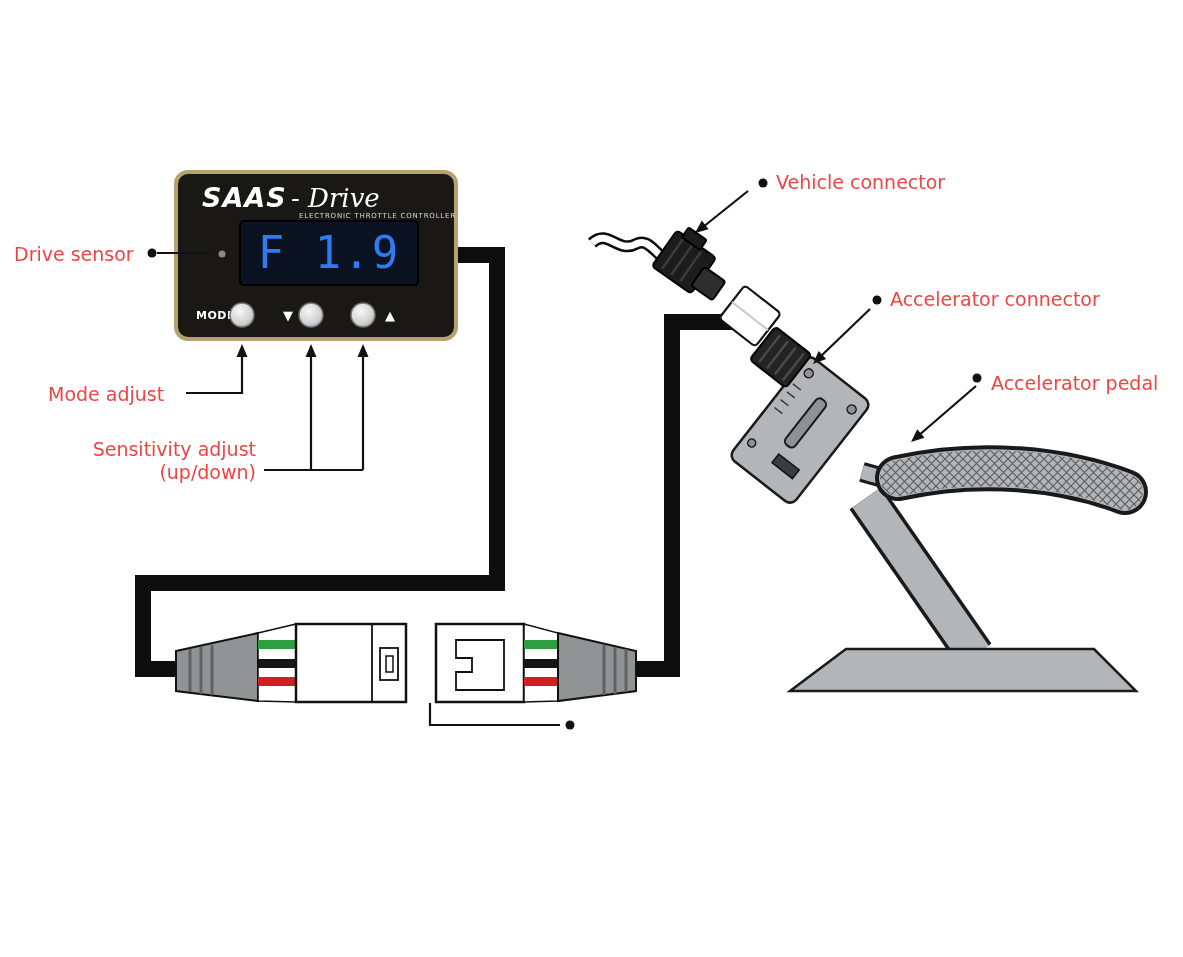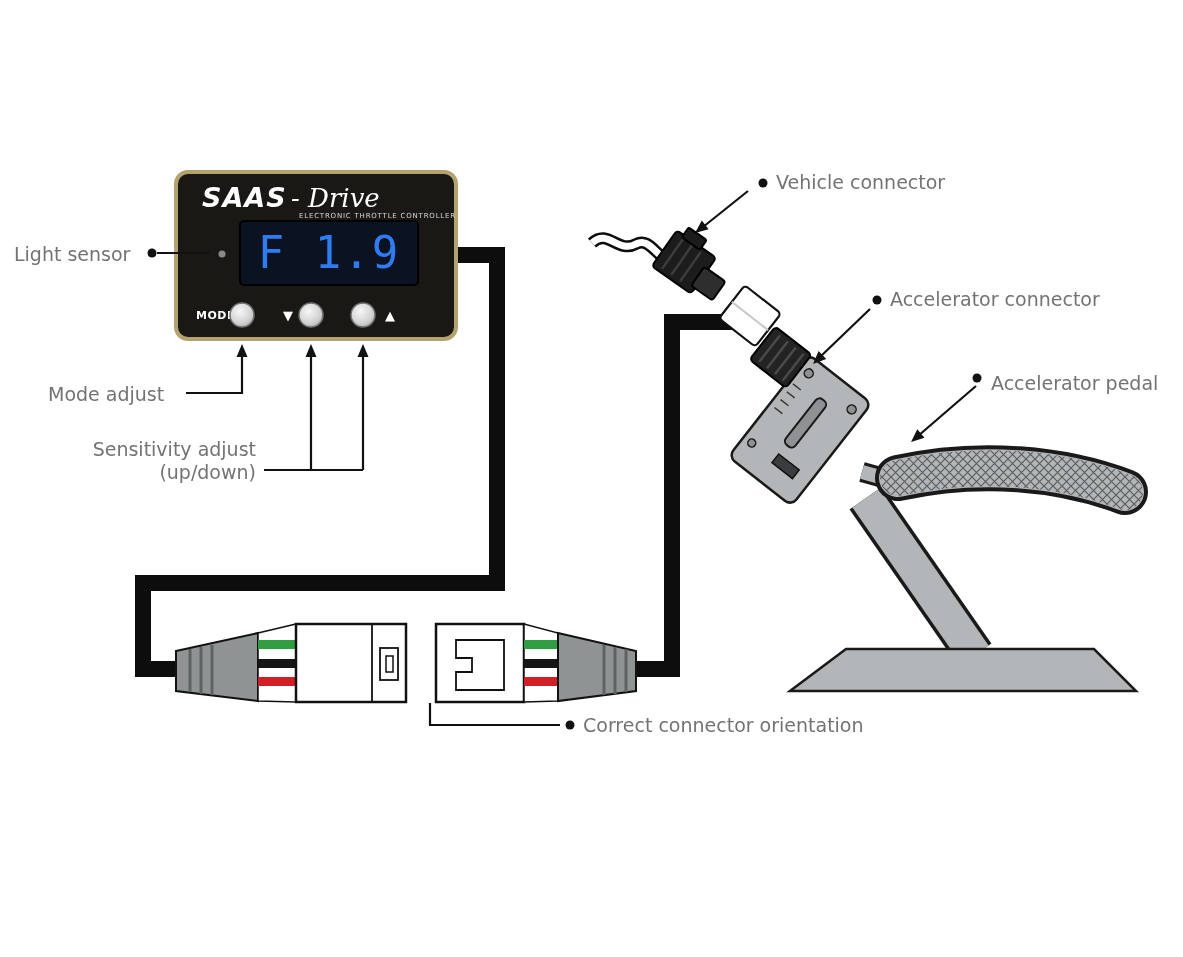--- a/index.html
+++ b/index.html
@@ -1,19 +1,19 @@
 <!DOCTYPE html>
 <html><head>
 <meta charset="utf-8">
 <style>
   html,body{margin:0;padding:0;background:#ffffff;}
   .stage{position:relative;width:1183px;height:833px;background:#ffffff;overflow:hidden;
          font-family:"DejaVu Sans",sans-serif;}
   .stage svg{position:absolute;left:0;top:0;}
-  .lbl{position:absolute;font-size:19px;color:#737373;white-space:nowrap;line-height:1.2;}
+  .lbl{position:absolute;font-size:19px;color:#ef4444;white-space:nowrap;line-height:1.2;}
   .lbl-center{text-align:right;}
   svg text{font-family:"DejaVu Sans",sans-serif;}
   text.brand{font-size:27px;font-weight:bold;font-style:italic;letter-spacing:1px;fill:#ffffff;}
   text.script{font-family:"DejaVu Serif",serif;font-style:italic;font-size:26px;fill:#ffffff;}
   text.subtitle{font-size:7px;letter-spacing:.8px;fill:#d8d8d8;}
   text.modetxt{font-size:11px;font-weight:bold;letter-spacing:.5px;fill:#ffffff;}
   text.glyph{font-size:13px;fill:#ffffff;text-anchor:middle;}
   text.display{font-family:"DejaVu Sans Mono",monospace;font-size:44px;letter-spacing:2px;text-anchor:middle;}
 </style>
 </head>
@@ -159,24 +159,23 @@
     <polygon points="813,364 818.6,351 826.2,359"></polygon>
     <polygon points="911,442 917.3,429.3 924.5,437.7"></polygon>
     <circle cx="152" cy="253" r="4.5"></circle>
     <circle cx="763" cy="183" r="4.5"></circle>
     <circle cx="877" cy="300" r="4.5"></circle>
     <circle cx="977" cy="378" r="4.5"></circle>
     <circle cx="570" cy="725" r="4.5"></circle>
   </g>
 </svg>
 
-<div class="lbl" style="left:14px;top:243px;">Light sensor</div>
+<div class="lbl" style="left:14px;top:243px;">Drive sensor</div>
 <div class="lbl" style="left:48px;top:383px;">Mode adjust</div>
 <div class="lbl lbl-center" style="left:70px;top:438px;width:186px;">
   <div>Sensitivity adjust</div>
   <div>(up/down)</div>
 </div>
 <div class="lbl" style="left:776px;top:171px;">Vehicle connector</div>
 <div class="lbl" style="left:890px;top:288px;text-align:center;">Accelerator connector</div>
 <div class="lbl" style="left:991px;top:372px;">Accelerator pedal</div>
-<div class="lbl" style="left:583px;top:714px;">Correct connector orientation</div>
 
 </div>
 
 </body></html>

